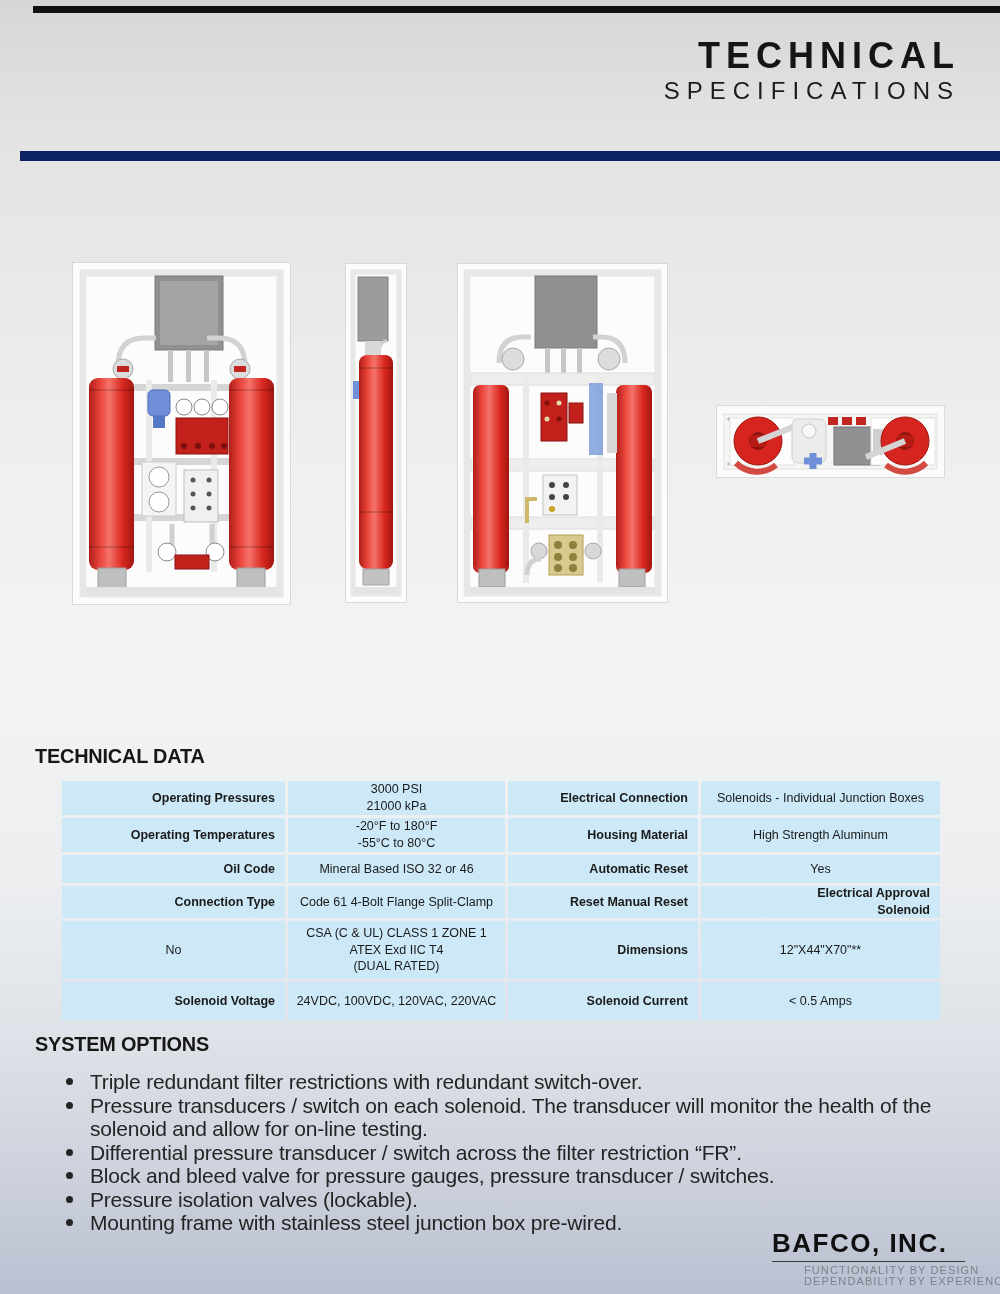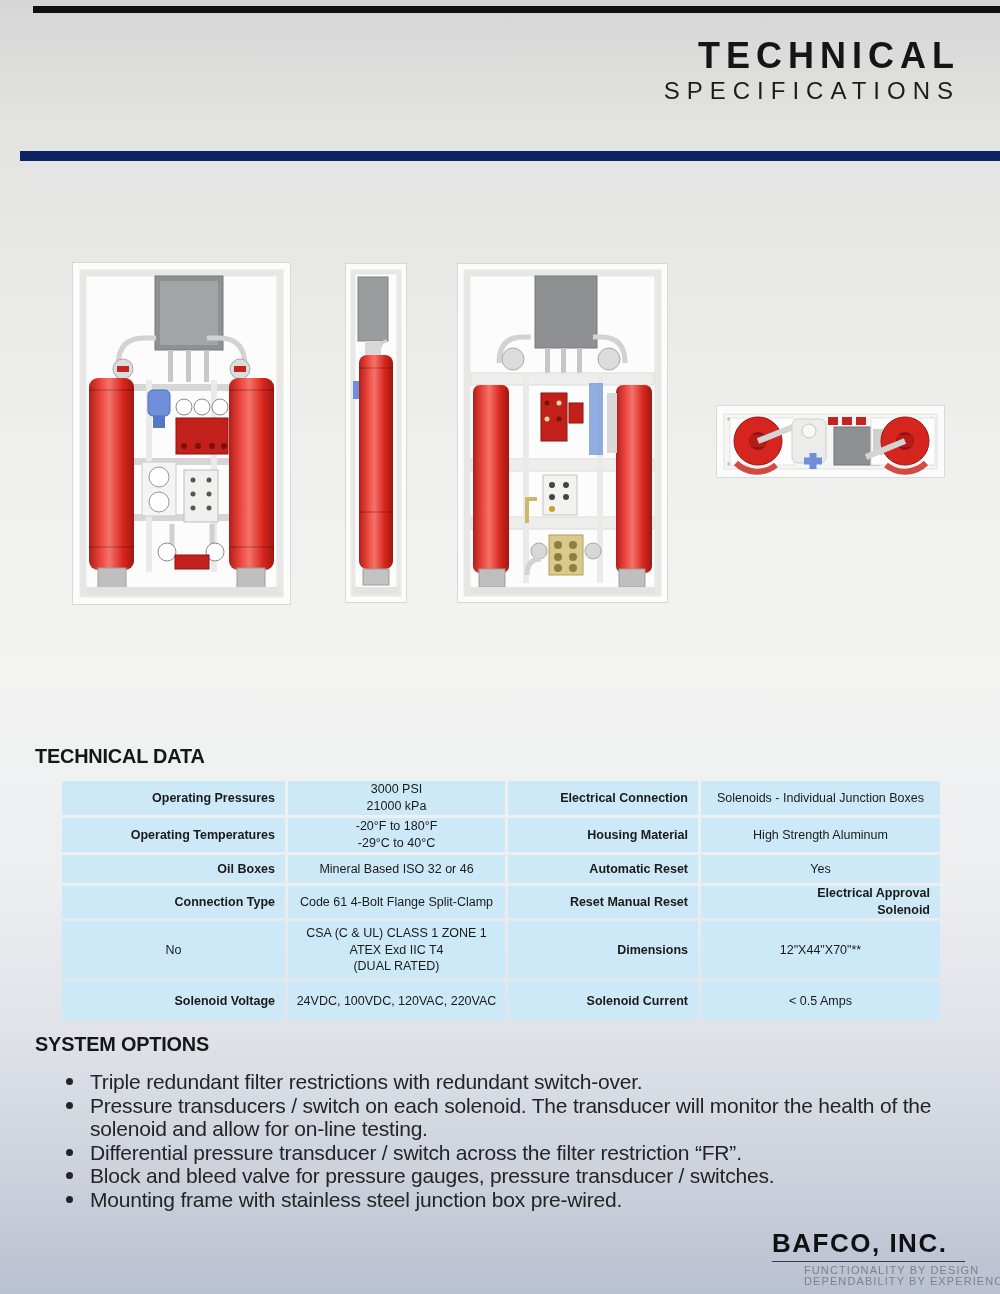--- a/index.html
+++ b/index.html
@@ -241,25 +241,25 @@
   <div class="spec-table">
 
     <div class="cell cell-label">Operating Pressures</div>
     <div class="cell cell-value">3000 PSI
 21000 kPa</div>
     <div class="cell cell-label">Electrical Connection</div>
     <div class="cell cell-value">Solenoids - Individual Junction Boxes</div>
 
     <div class="cell cell-label">Operating Temperatures</div>
     <div class="cell cell-value">-20°F to 180°F
--29°C to 40°C</div>
+-55°C to 80°C</div>
     <div class="cell cell-label">Housing Material</div>
     <div class="cell cell-value">High Strength Aluminum</div>
 
-    <div class="cell cell-label">Oil Boxes</div>
+    <div class="cell cell-label">Oil Code</div>
     <div class="cell cell-value">Mineral Based ISO 32 or 46</div>
     <div class="cell cell-label">Automatic Reset</div>
     <div class="cell cell-value">Yes</div>
 
     <div class="cell cell-label">Connection Type</div>
     <div class="cell cell-value">Code 61 4-Bolt Flange Split-Clamp</div>
     <div class="cell cell-label">Reset Manual Reset</div>
     <div class="cell cell-label">Electrical Approval
 Solenoid</div>
 
@@ -276,20 +276,21 @@
     <div class="cell cell-value">&lt; 0.5 Amps</div>
   </div>
 
   <div class="section-heading heading-opts">SYSTEM OPTIONS</div>
 
   <ul class="options-list">
     <li><span class="dot"></span><span>Triple redundant filter restrictions with redundant switch-over.</span></li>
     <li><span class="dot"></span><span>Pressure transducers / switch on each solenoid. The transducer will monitor the health of the solenoid and allow for on-line testing.</span></li>
     <li><span class="dot"></span><span>Differential pressure transducer / switch across the filter restriction “FR”.</span></li>
     <li><span class="dot"></span><span>Block and bleed valve for pressure gauges, pressure transducer / switches.</span></li>
+    <li><span class="dot"></span><span>Pressure isolation valves (lockable).</span></li>
     <li><span class="dot"></span><span>Mounting frame with stainless steel junction box pre-wired.</span></li>
   </ul>
 
   <div class="brand-block">
     <div class="brand-name">BAFCO, INC.</div>
     <hr class="brand-rule">
     <div class="brand-tagline">FUNCTIONALITY BY DESIGN</div>
     <div class="brand-tagline">DEPENDABILITY BY EXPERIENCE</div>
   </div>
 

